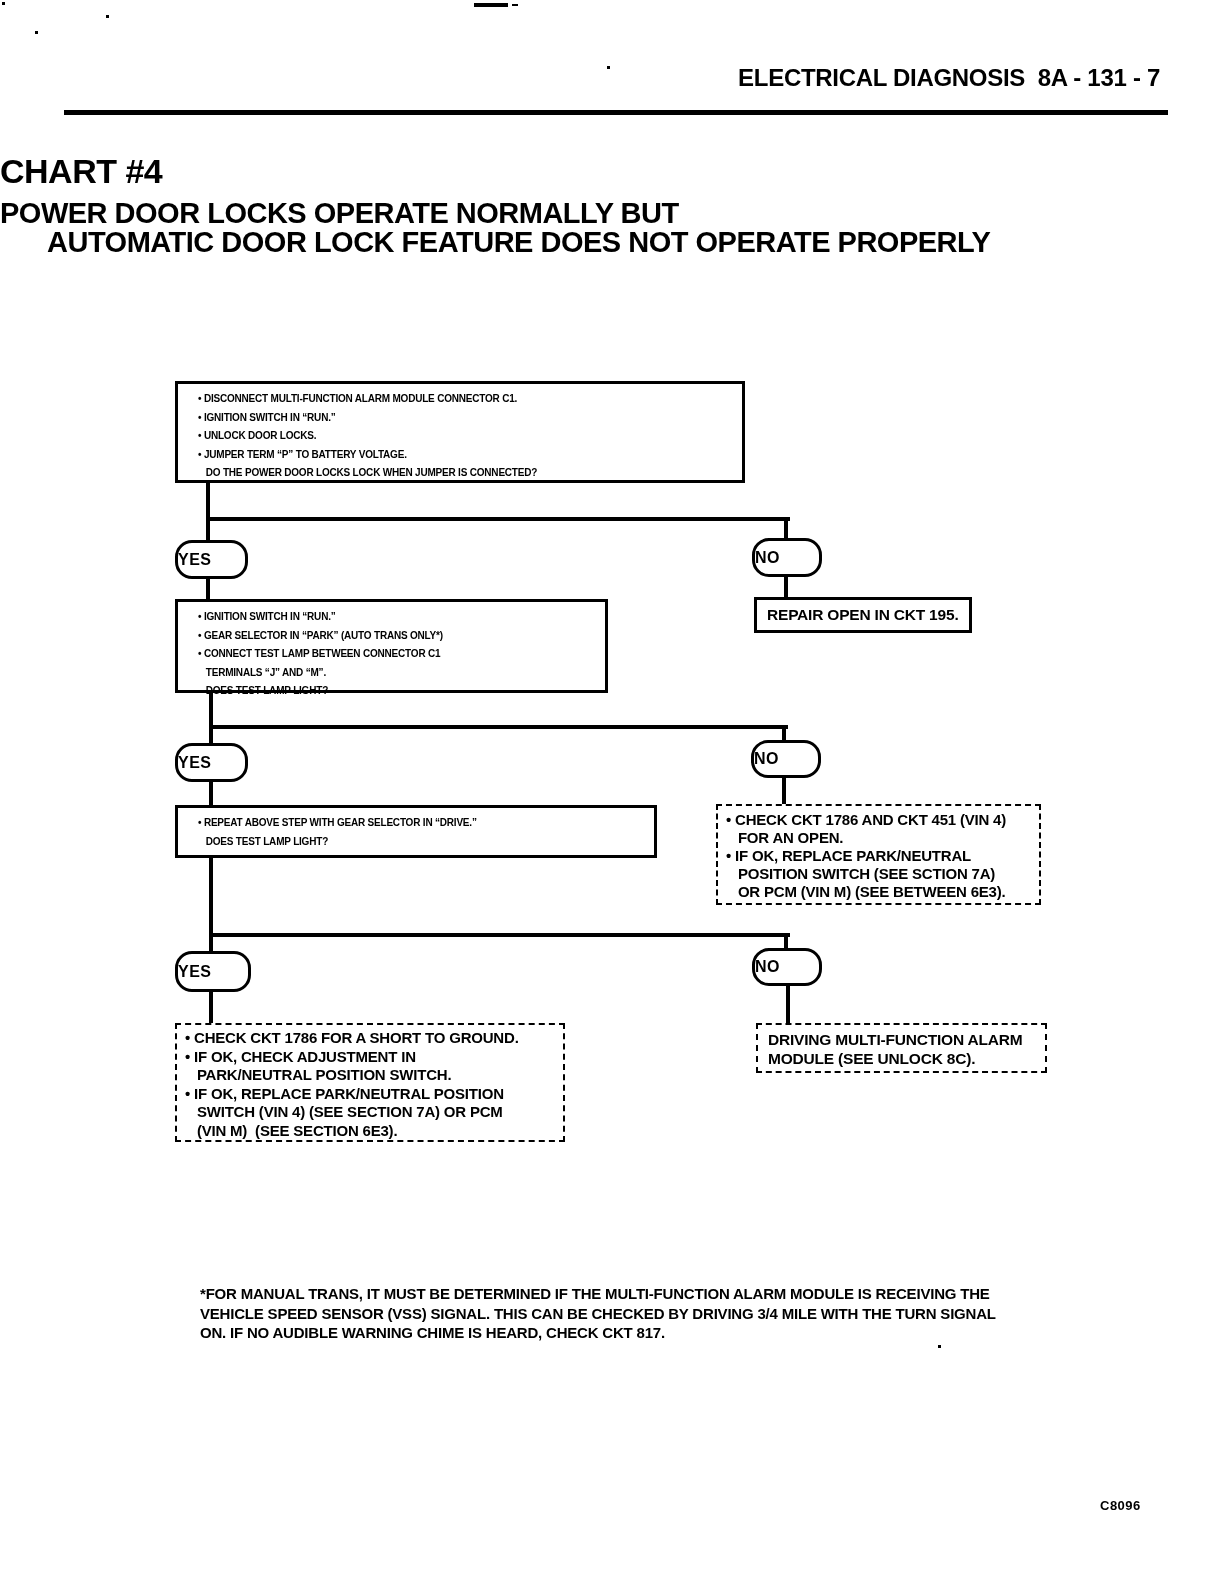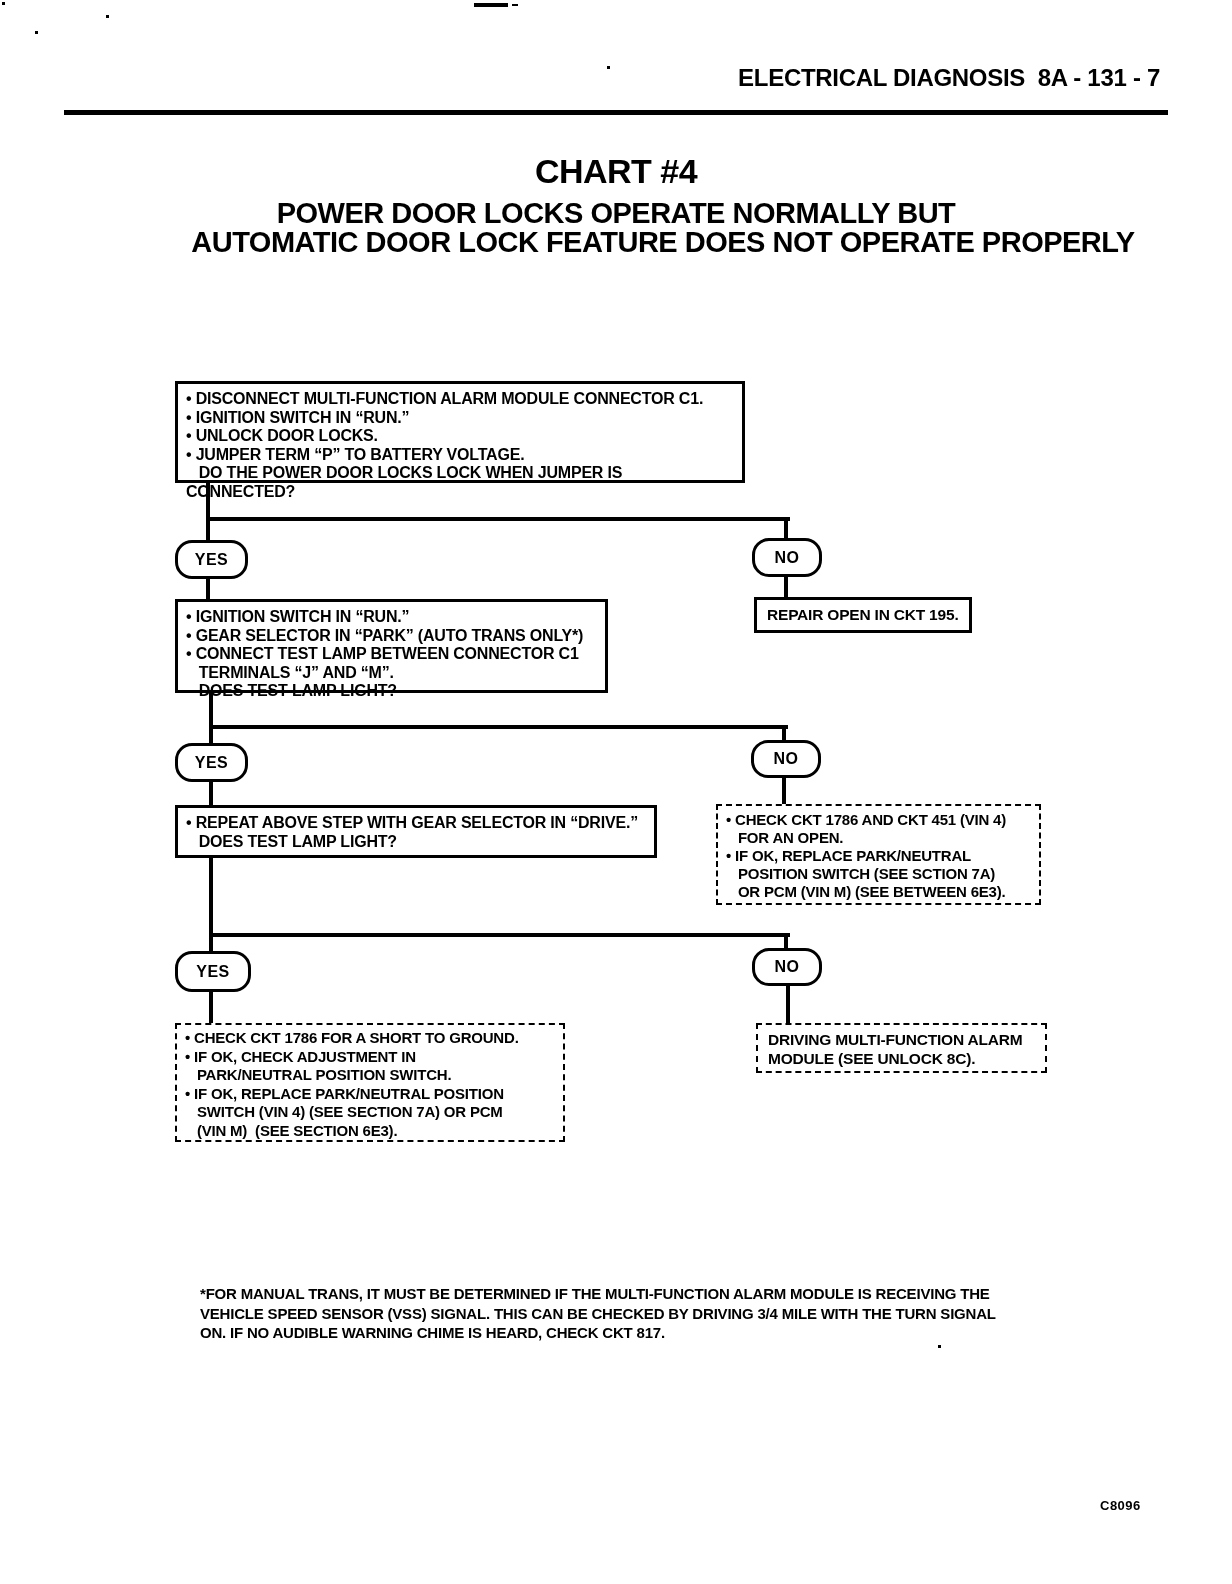--- a/index.html
+++ b/index.html
@@ -7,32 +7,32 @@
     position:relative; width:1232px; height:1584px; background:#ffffff;
     font-family:"Liberation Sans", sans-serif; font-weight:bold; color:#000;
     overflow:hidden;
   }
   .hline, .vline { position:absolute; background:#000; }
   .header-title {
     position:absolute; left:560px; top:64px; width:600px;
     font-size:24px; text-align:right; letter-spacing:-0.3px; white-space:pre;
   }
   .header-rule { position:absolute; left:64px; top:110px; width:1104px; height:5px; background:#000; }
-  .title-line { position:absolute; left:0; width:1232px; text-align:center; letter-spacing:-0.5px; }
+  .title-line { position:absolute; left:0; width:1232px; text-align:left; letter-spacing:-0.5px; }
   .t1 { top:152px; font-size:34px; }
   .t2 { top:197px; font-size:29px; }
   .t3 { top:226px; font-size:29px;padding-left:47px; }
   .node {
     position:absolute; border:3px solid #000; background:#fff; box-sizing:border-box;
   }
   .node.dashed { border:2px dashed #000; }
-  .lines { white-space:pre-wrap; font-size:16px; line-height:18.5px; letter-spacing:-0.2px; padding:6px 8px; }
+  .lines { white-space:pre-wrap; font-size:10px; line-height:18.5px; letter-spacing:-0.2px; padding:6px 20px; }
   .lines .ln { white-space:pre-wrap; }
   .yn {
-    display:flex; align-items:center; justify-content:center;
+    display:flex; align-items:center; justify-content:flex-start;
     font-size:16px; letter-spacing:0.5px;border-radius:17px;
   }
   .action-label { display:flex; align-items:center; padding-left:10px; font-size:15.5px; letter-spacing:-0.2px; }
   .footnote { position:absolute; left:200px; top:1284px; font-size:15px; line-height:19.5px; letter-spacing:-0.2px; }
   .figure-code { position:absolute; left:1100px; top:1498px; font-size:13px; letter-spacing:0.5px; }
   .speck { position:absolute; background:#000; }
 </style>
 </head>
 <body>
 

